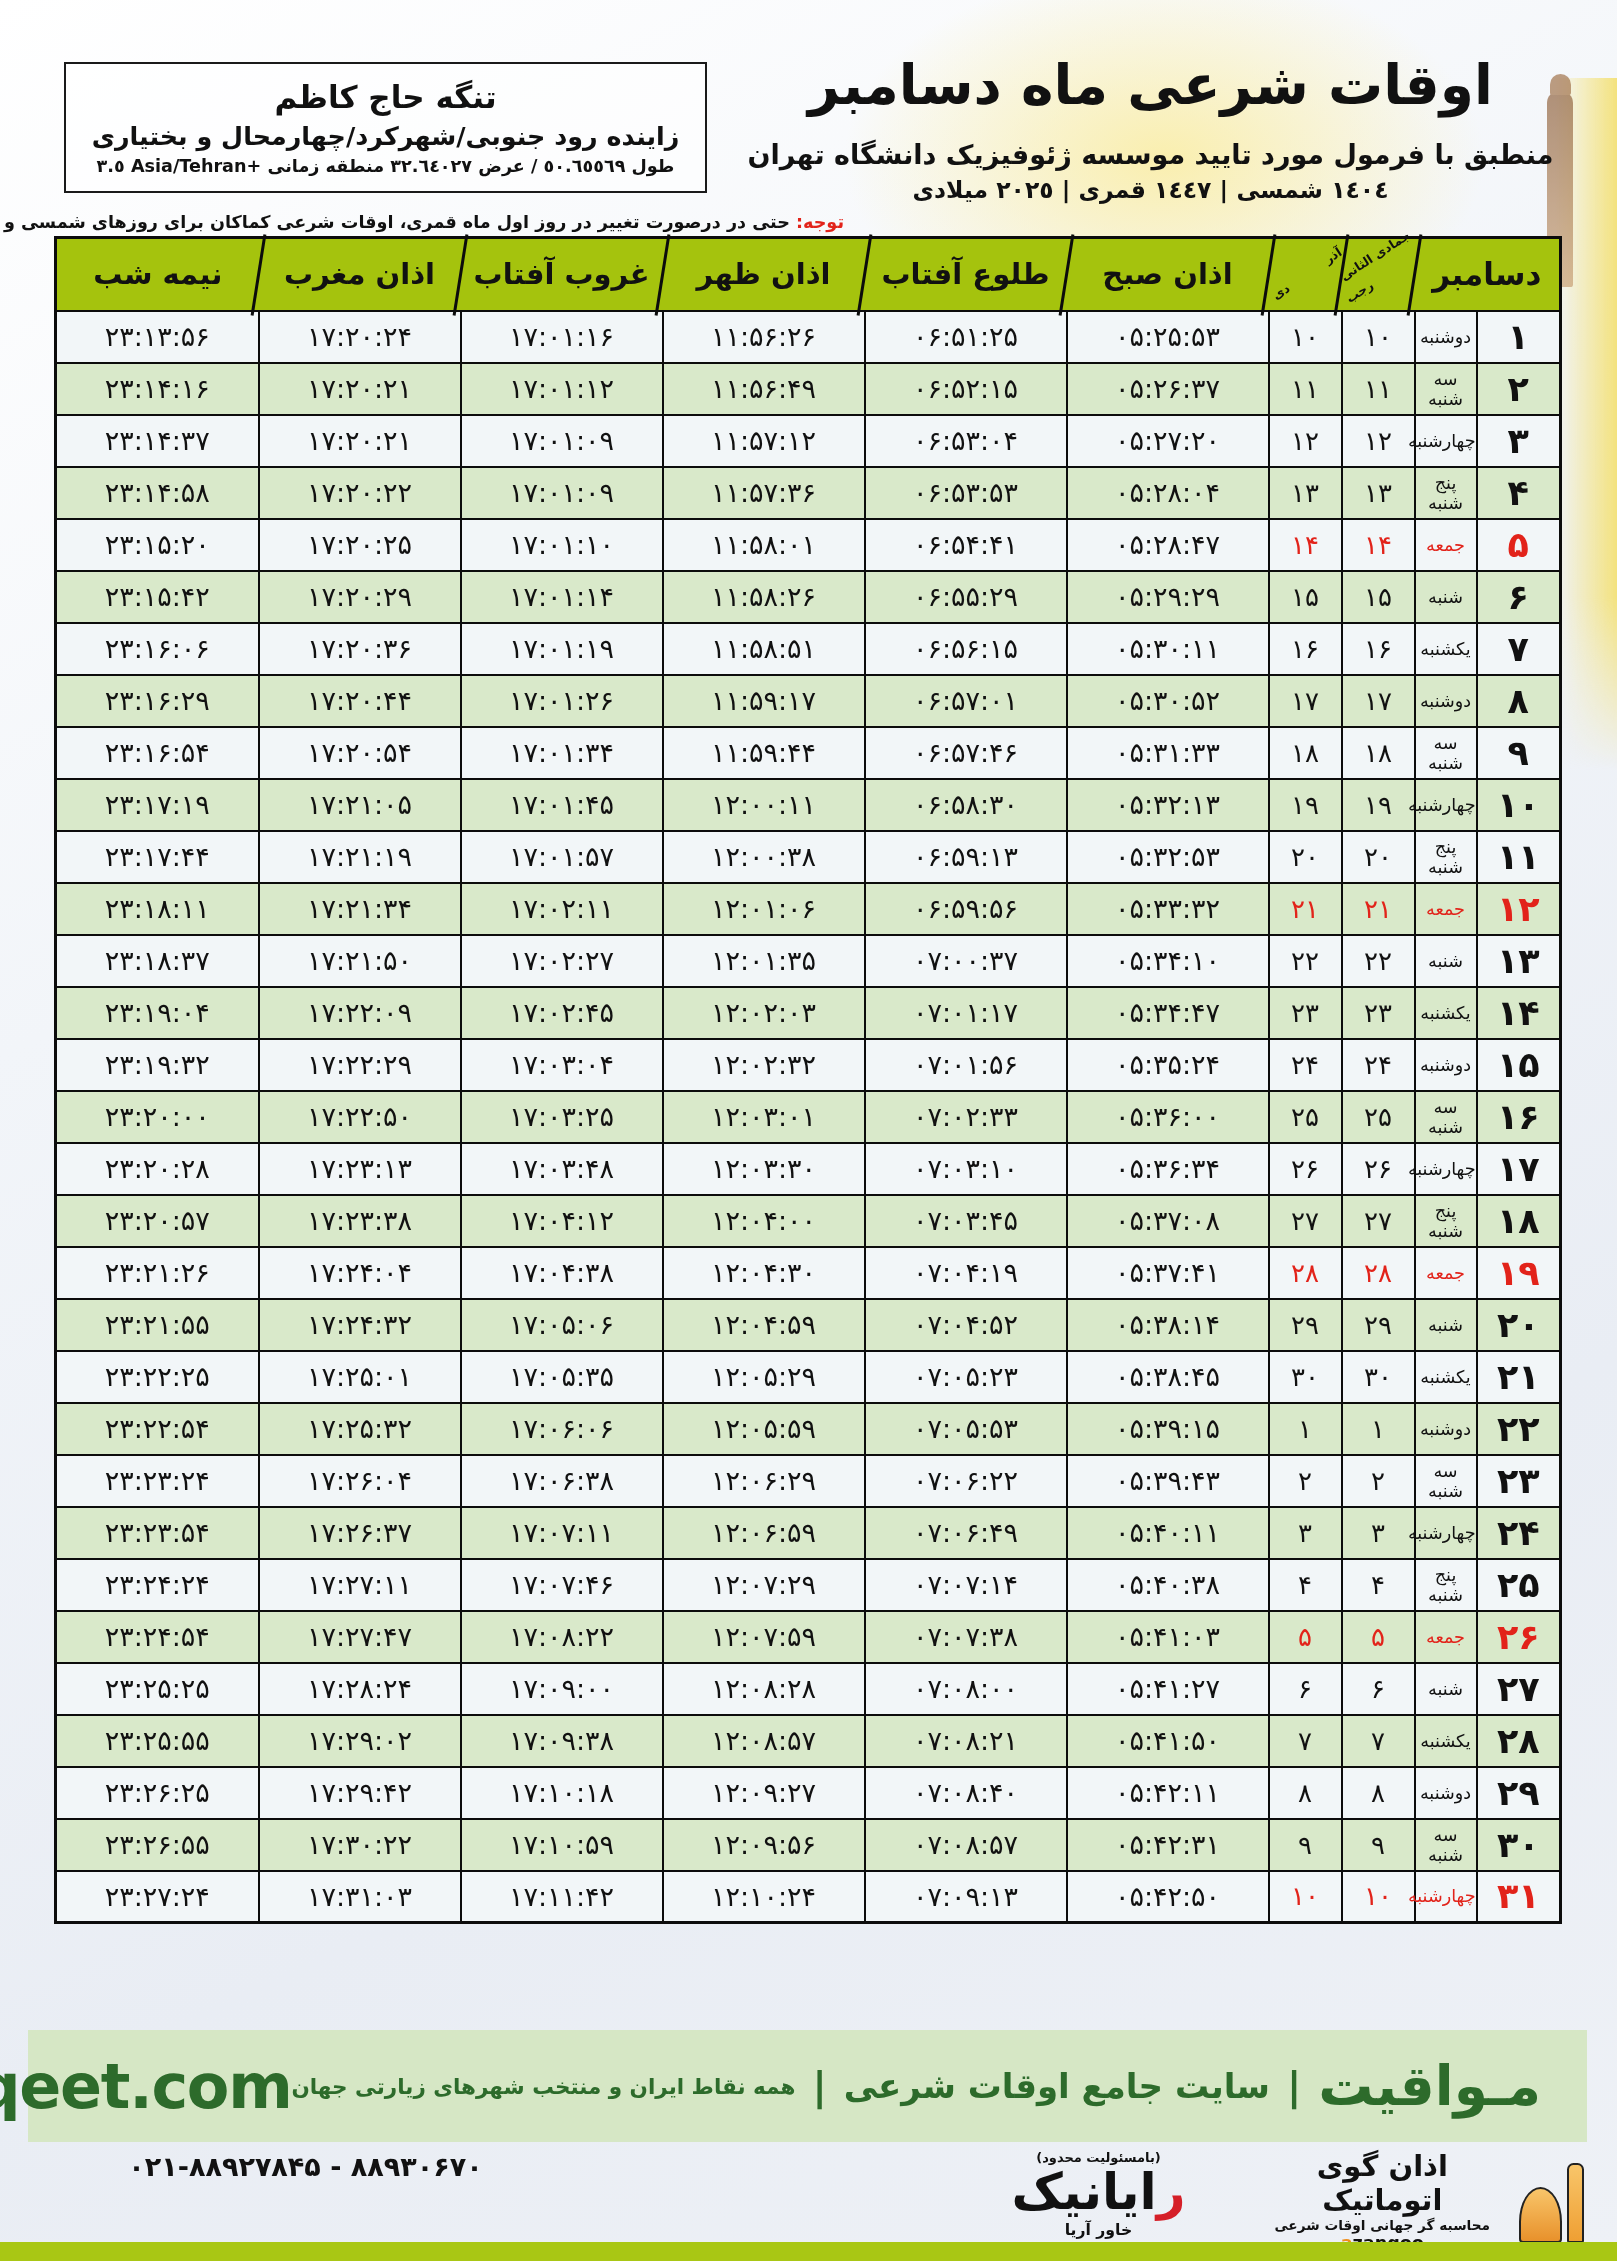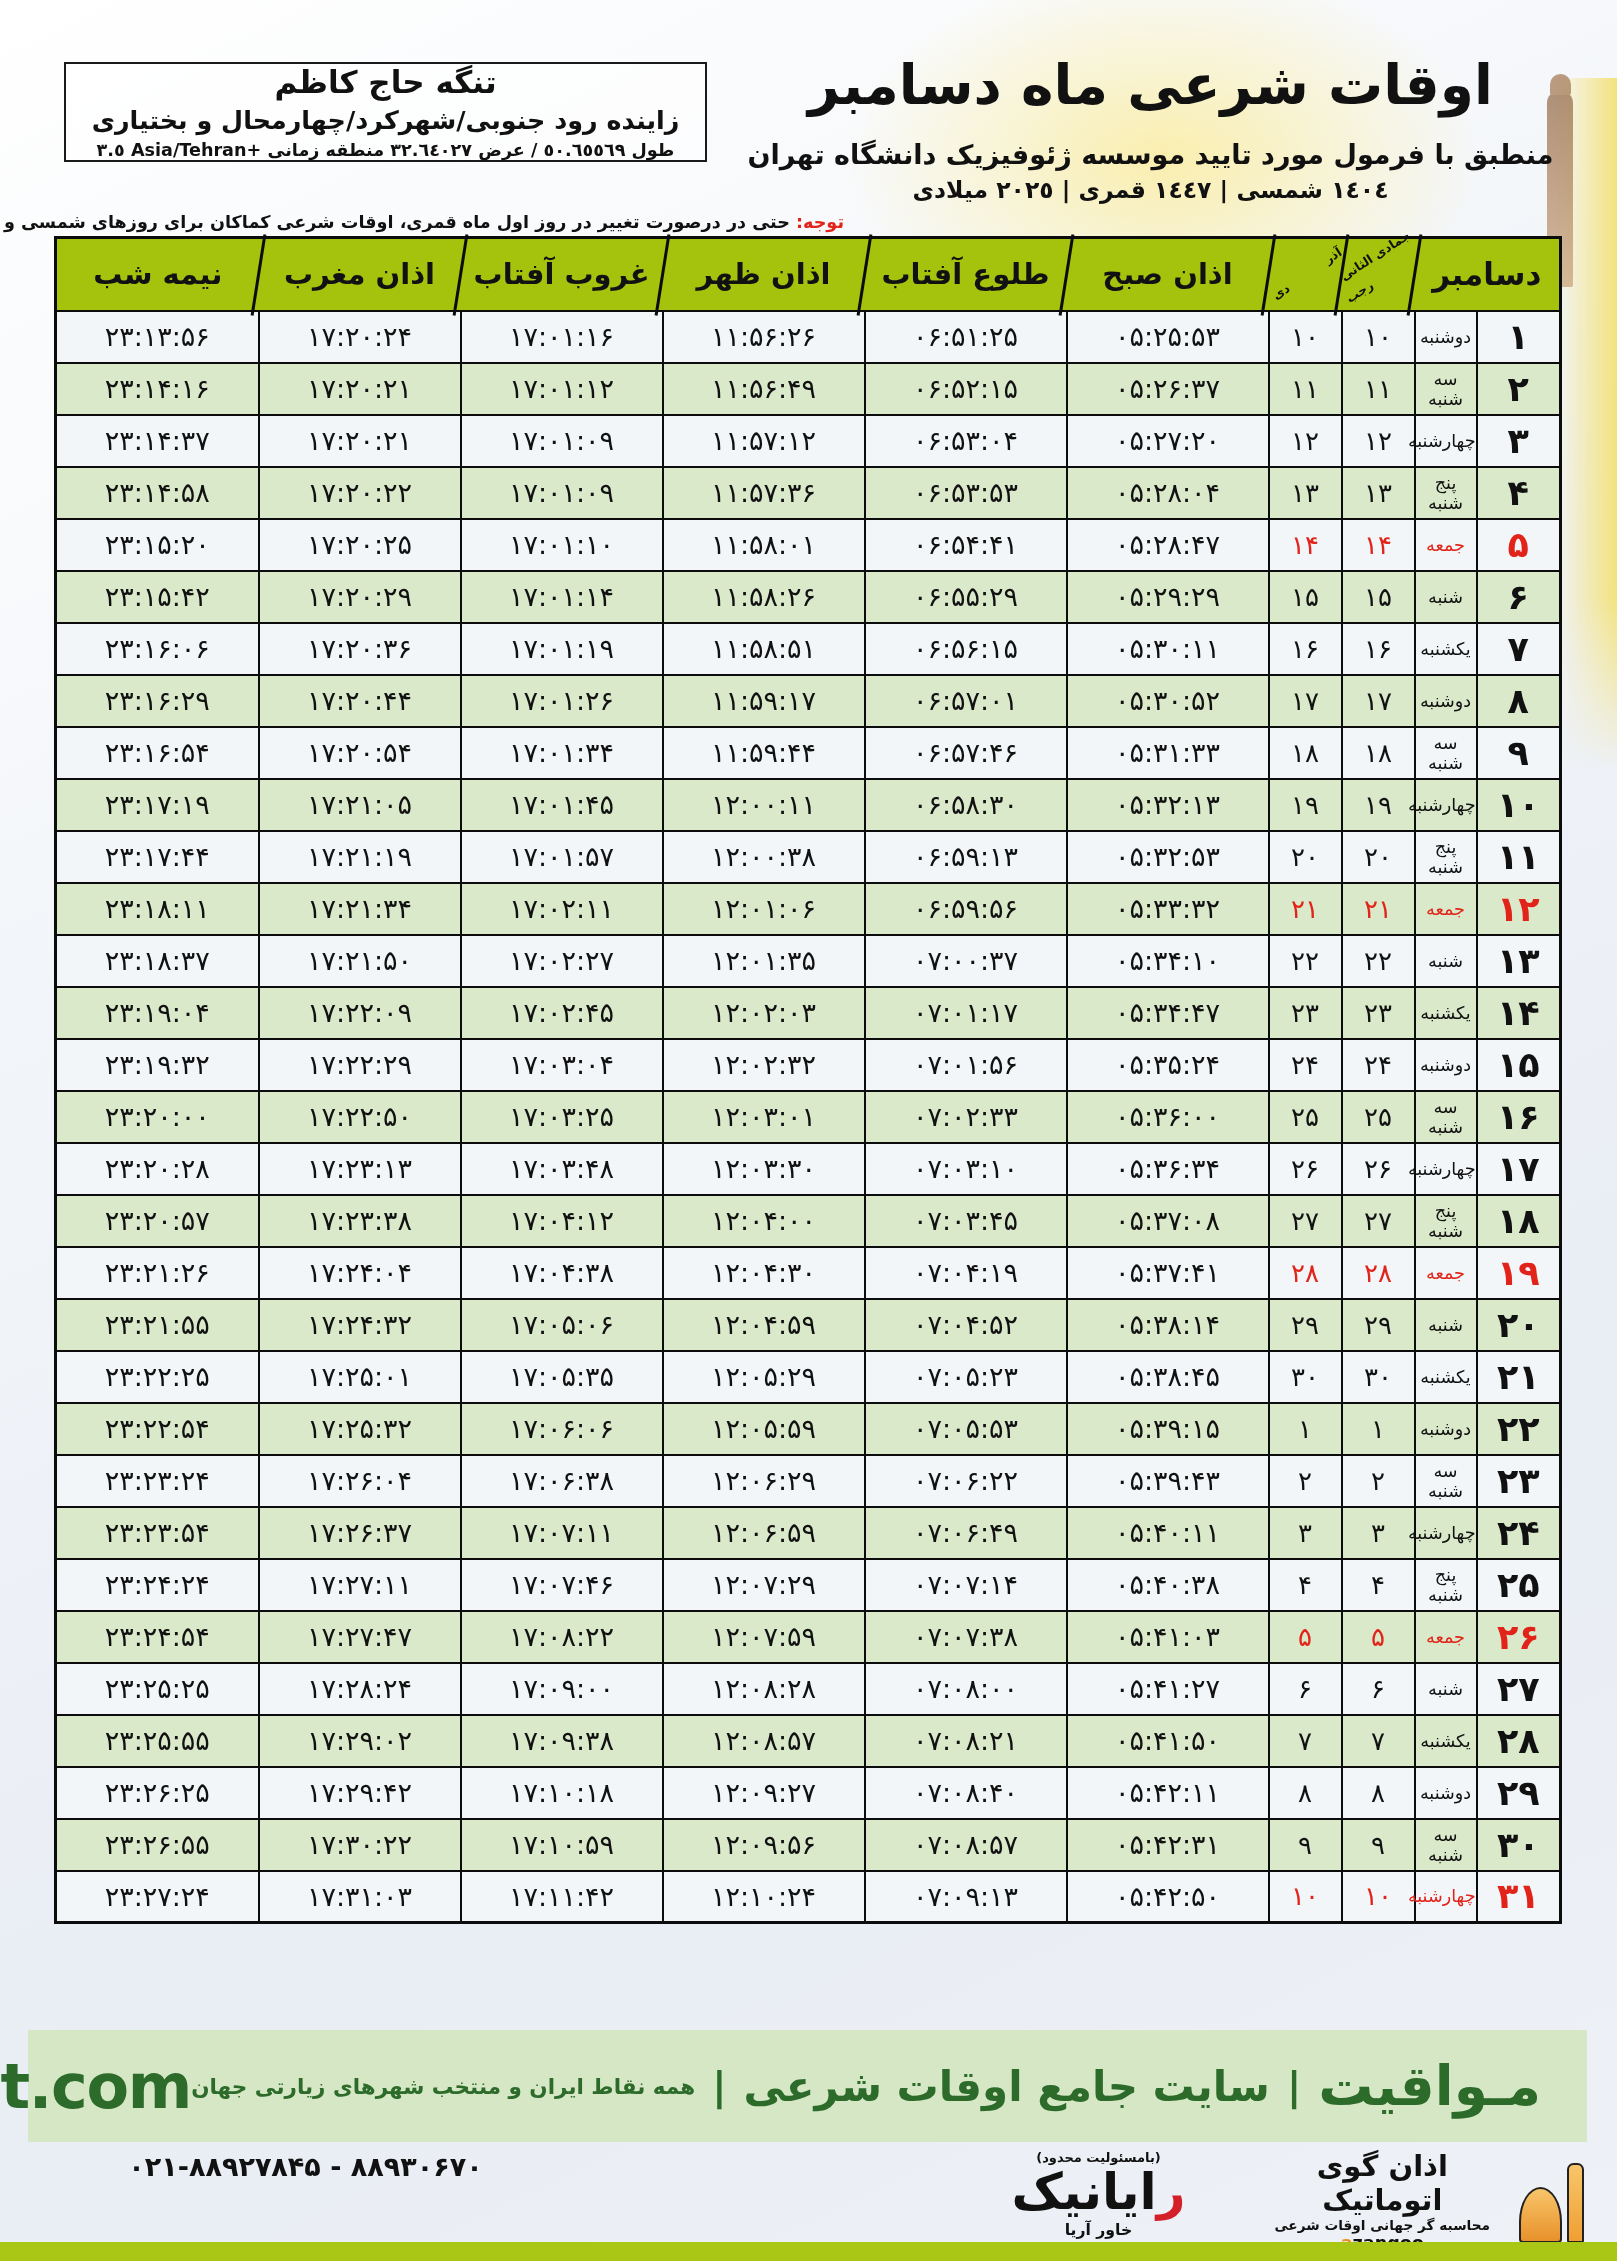--- a/index.html
+++ b/index.html
@@ -14,21 +14,21 @@
   
   .art-strip{position:absolute; right:0; top:78px; width:62px; height:692px;
     background:linear-gradient(to left,#f3e27e,rgba(243,226,126,0)); 
     -webkit-mask-image:linear-gradient(#000 75%,transparent); mask-image:linear-gradient(#000 75%,transparent);}
   .art-minaret{position:absolute; right:44px; top:91px; width:26px; height:196px; opacity:.65;
     background:linear-gradient(#8a5a34,#c59a6d); border-radius:11.7px 11.7px 2.6px 2.6px;}
   .art-minaret::before{content:""; position:absolute; top:-17px; left:2.6px; width:21px; height:21px;
     background:#9c6a40; border-radius:50% 50% 2.6px 2.6px;}
 
   
-  .loc-box{position:absolute; left:65px; top:62px; width:643px; height:100px;
+  .loc-box{position:absolute; left:65px; top:62px; width:643px; height:131px;
     border:2.6px solid #1a1a1a; background:rgba(255,255,255,.55);
     display:flex; flex-direction:column; justify-content:center; align-items:center; gap:5.2px; padding:6.5px 13px;}
   .loc-name{font-size:31px; font-weight:bold;}
   .loc-region{font-size:25.4px; font-weight:bold;}
   .loc-coords{font-size:17.6px; font-weight:bold; direction:rtl;}
 
   .title-block{position:absolute; right:39px; top:51px; width:855px; text-align:center;}
   .main-title{font-size:55px; font-weight:bold; line-height:1.25;}
   .sub-title{font-size:27px; font-weight:bold; margin-top:19px;}
   .date-line{font-size:23.5px; font-weight:bold; margin-top:6.5px;}
@@ -60,21 +60,21 @@
   td.wd{font-size:17.6px;}
   tr.fri td.day, tr.fri td.wd, tr.fri td.md{color:#e2231a;}
 
   
   .footer-band{position:absolute; left:29px; top:2030px; width:1559px; height:112px;
     background:#d6e7c5; color:#2d6b2b; display:flex; align-items:center;
     justify-content:space-between; padding:0 46px; direction:rtl;}
   .fb-right{display:flex; align-items:center; gap:17px; white-space:nowrap;}
   .fb-brand{font-size:55px; font-weight:bold;}
   .fb-sep{font-size:39px; font-weight:bold;}
-  .fb-site{font-size:42px; font-weight:bold;}
+  .fb-site{font-size:34px; font-weight:bold;}
   .fb-cov{font-size:21.5px; font-weight:bold;}
   .fb-domain{font-size:62px; font-weight:bold; direction:ltr; letter-spacing:-1.3px;}
 
   
   .bottom{position:absolute; left:0; top:2146px; width:1618px; height:96px;}
   .contact{position:absolute; left:91px; top:5.2px; width:431px; text-align:center;}
   .phones{font-size:27px; font-weight:bold; direction:ltr;}
   .website{font-family:"DejaVu Serif", serif; font-size:37px; margin-top:1.3px; direction:ltr;}
   .tagline{position:absolute; left:535px; top:6.5px; width:418px; direction:rtl; text-align:center;
     font-size:21.5px; font-weight:bold; line-height:1.55; white-space:nowrap;}

